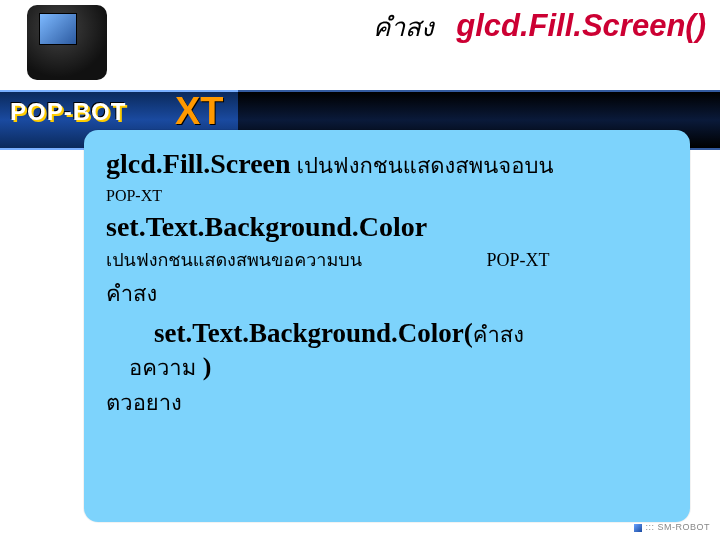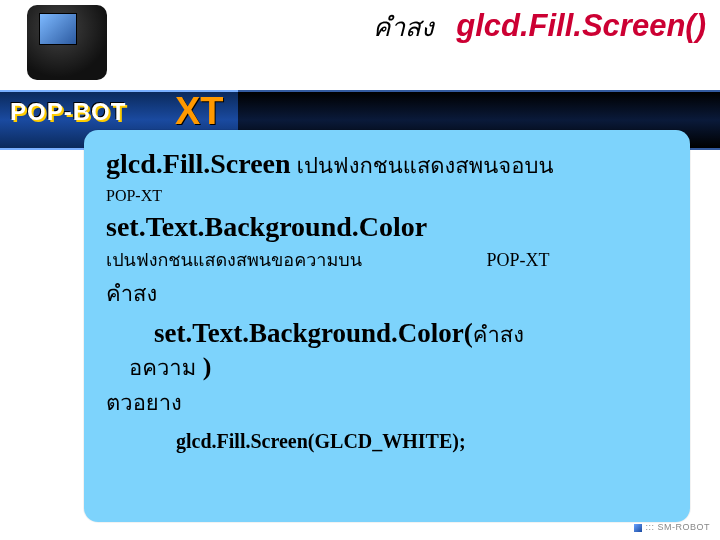--- a/index.html
+++ b/index.html
@@ -168,18 +168,17 @@
     <div class="syntax2">
       <span>set.Text.Background.Color(</span><span class="smallthai">คำสง</span>
     </div>
   </div>
   <div class="closing">
     <span class="smallthai">อความ</span>
     <span>)</span>
   </div>
 
   <div class="example-label">ตวอยาง</div>
-  <div class="example-code">glcd.Fill.Screen(GLCD_WHITE);</div>
 </div>
 
 <div class="footer">
   <span class="footer-square"></span><span>::: SM-ROBOT</span>
 </div>
 
 </body></html>

